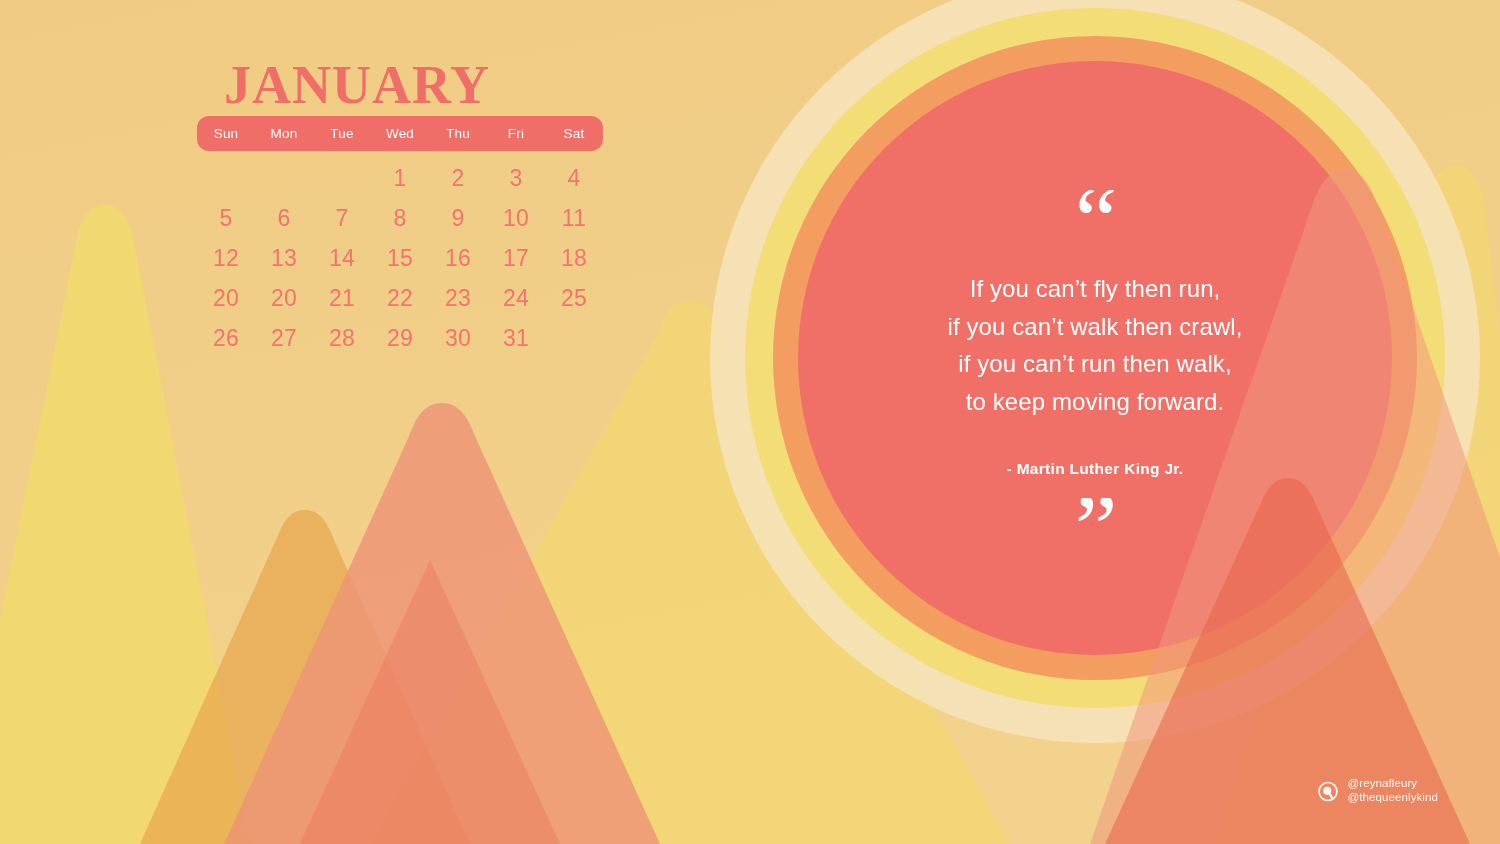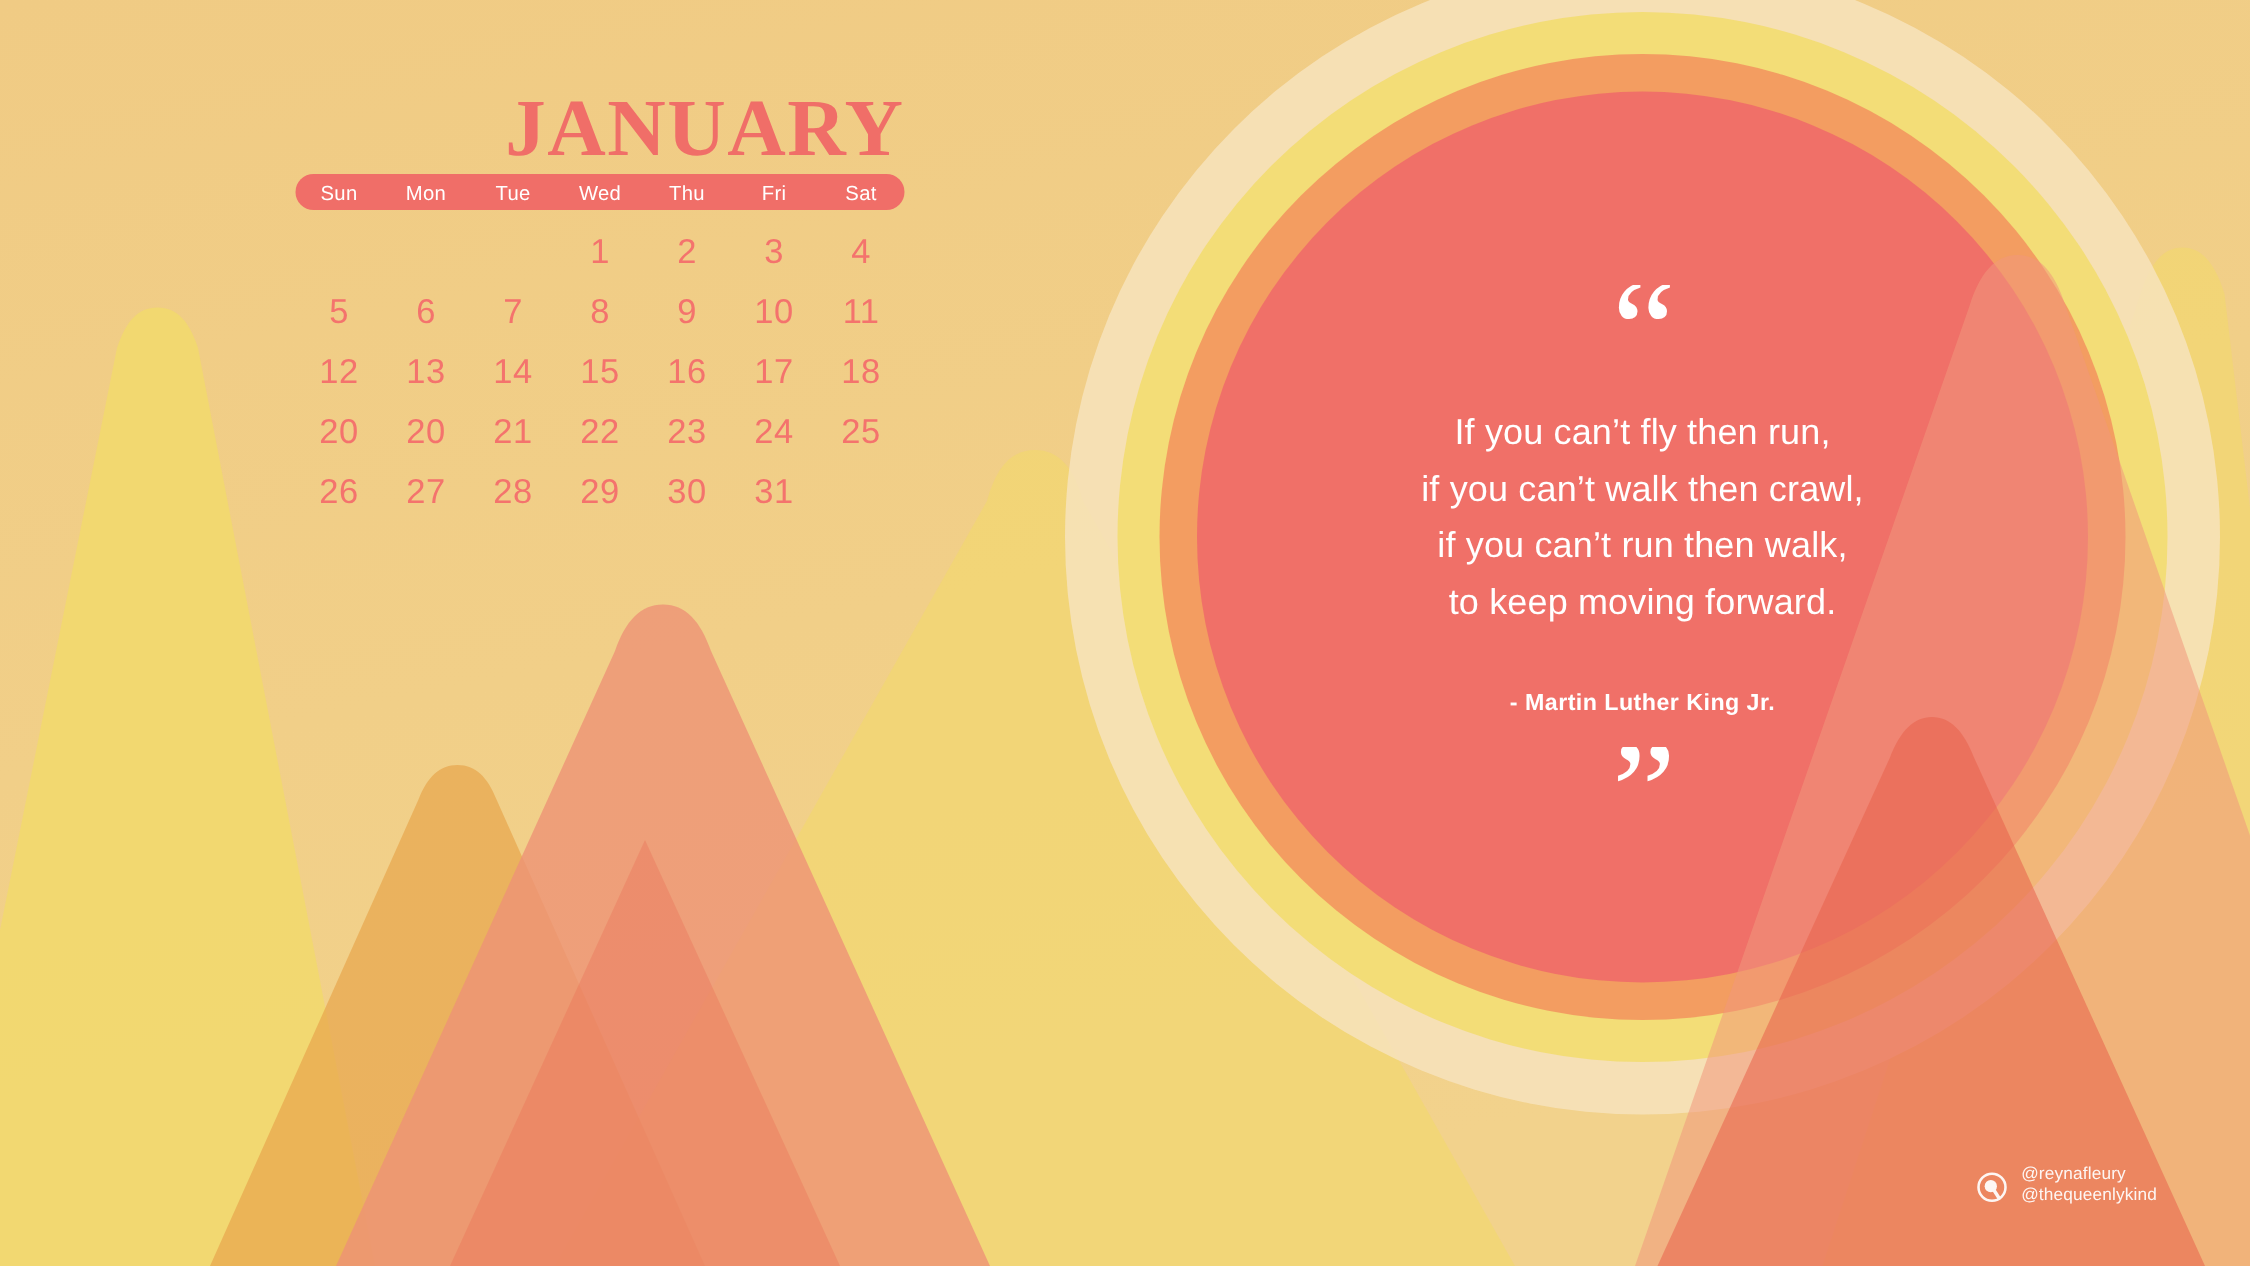--- a/index.html
+++ b/index.html
@@ -24,24 +24,23 @@
   }
   #cal-title{
     font-family:"Liberation Serif", serif;
     font-weight:bold;
     font-size:54px;
     letter-spacing:1px;
     color:#F06E68;
     line-height:1;
     margin:0 0 4px 27px;
     white-space:nowrap;
-    text-align:right;
   }
   #weekday-bar{
-    height:24px;
+    height:35px;
     background:#F06E68;
     border-radius:12px;
     display:flex;
     align-items:center;
     width:406px;
   }
   .weekday-cell{
     flex:1 1 0;
     text-align:center;
     color:#FFFFFF;

